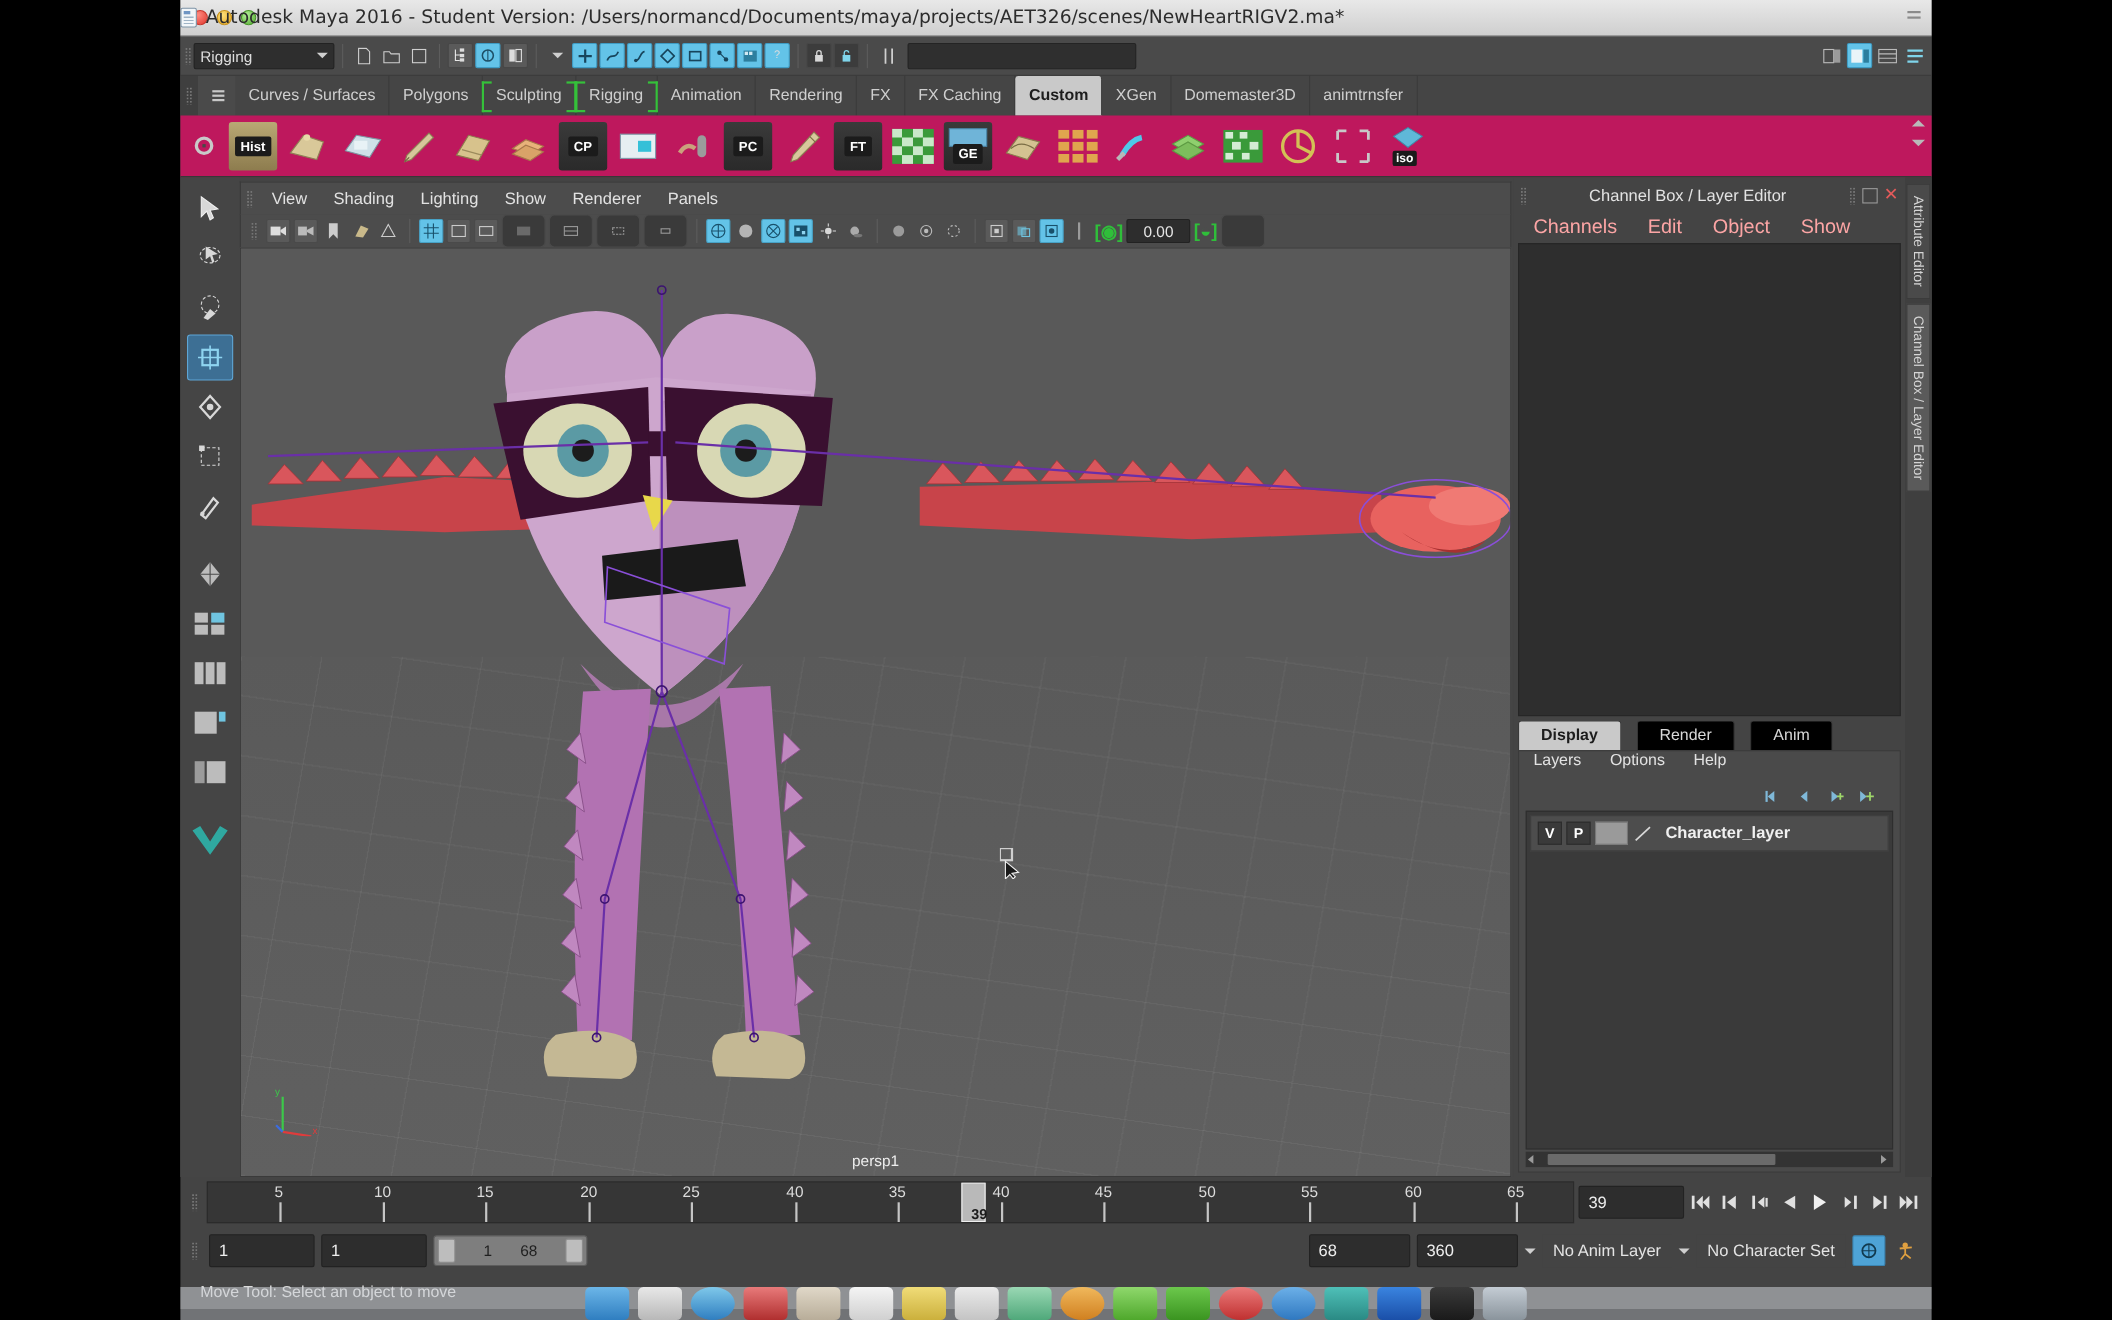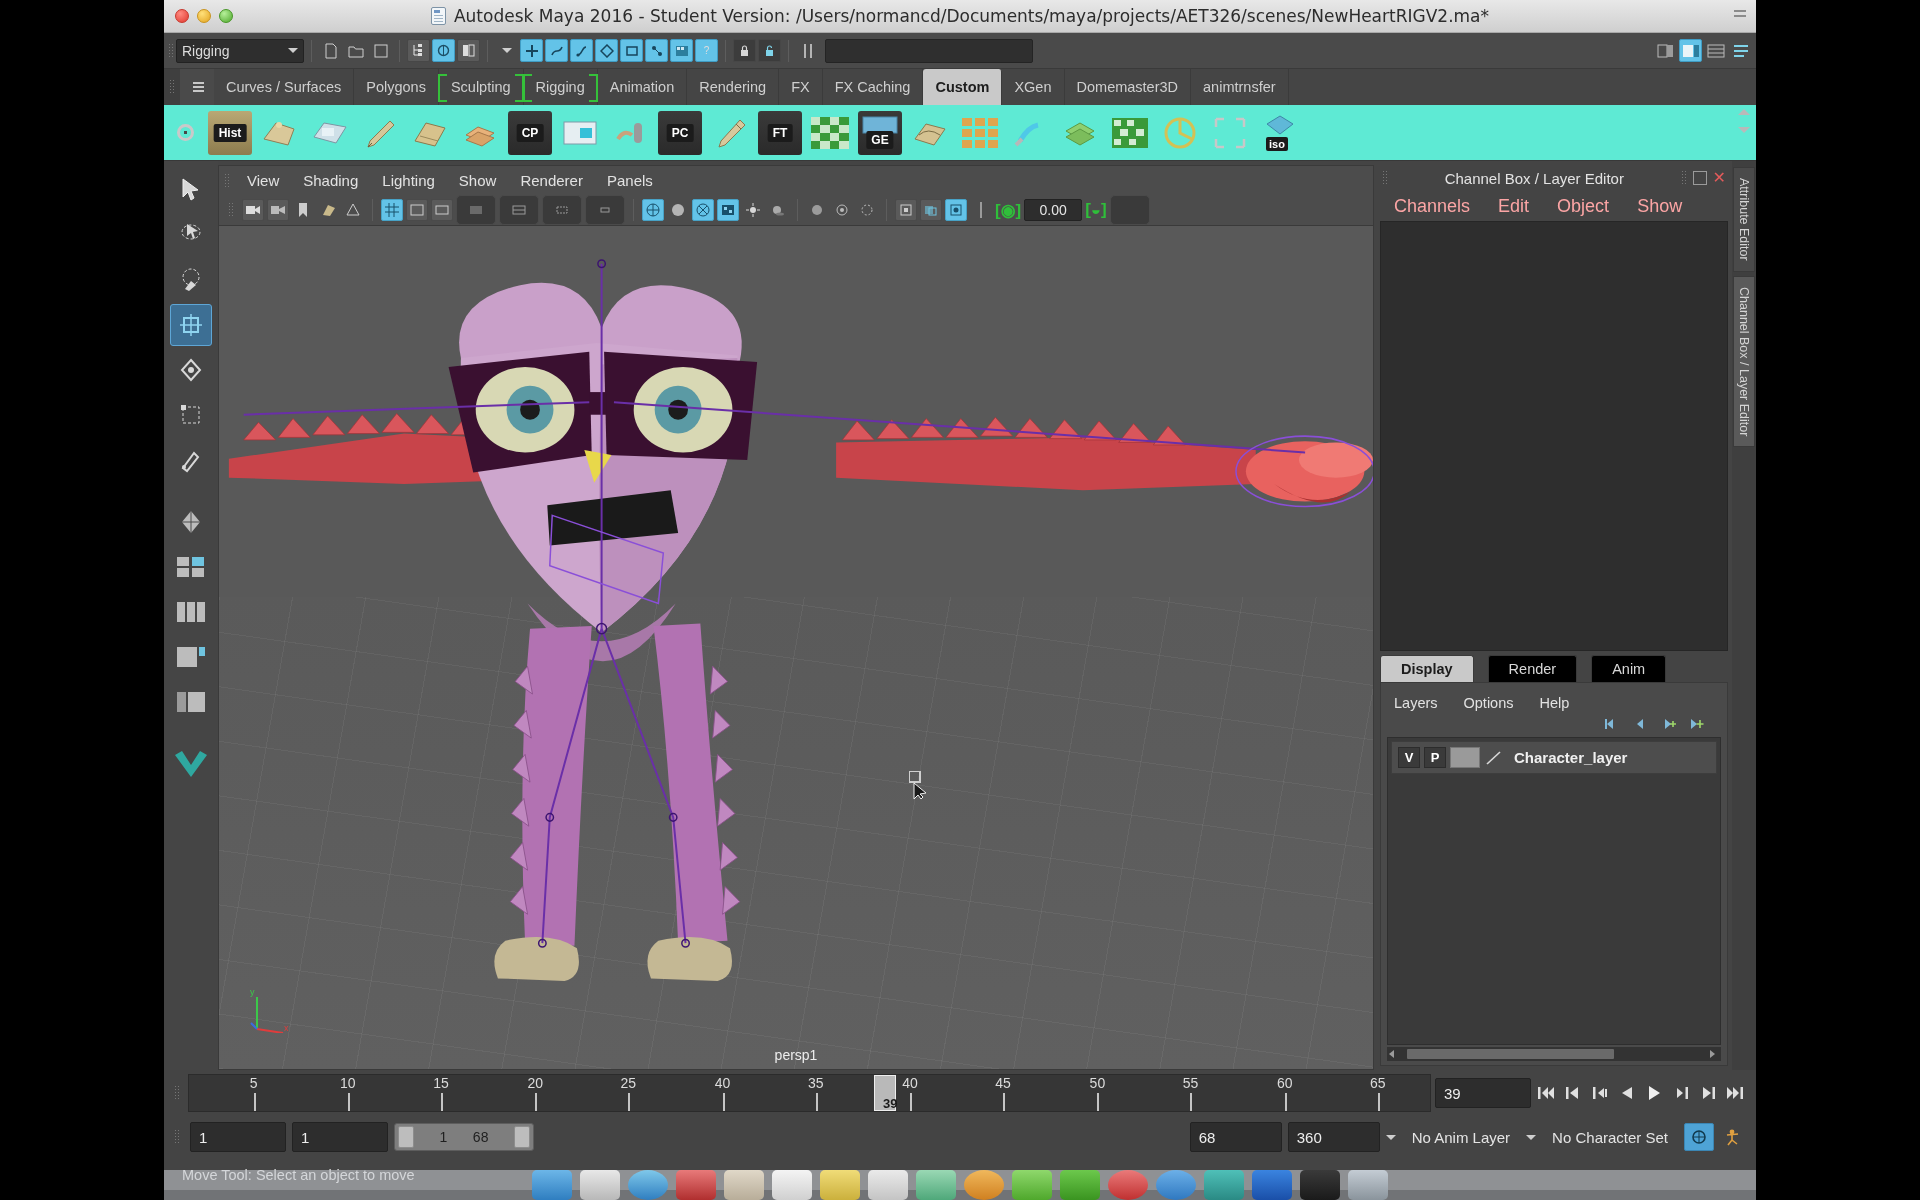--- a/index.html
+++ b/index.html
@@ -26,21 +26,21 @@
     position: relative;
     flex: 0 0 33px;
   }
   .lights { display: flex; gap: 8px; padding-left: 11px; }
   .light { width: 14px; height: 14px; border-radius: 50%; }
   .l-close { background: radial-gradient(circle at 35% 30%, #ff8a80, #e0392f); border: 1px solid #c7362c;}
   .l-min   { background: radial-gradient(circle at 35% 30%, #ffe07a, #e2a420); border: 1px solid #c9931c;}
   .l-max   { background: radial-gradient(circle at 35% 30%, #b6f09a, #4fa82c); border: 1px solid #469626;}
   .title-center {
     position: absolute; left: 0; right: 0;
-    display: flex; align-items: center; justify-content: center; gap: 8px;
+    display: flex; align-items: center; gap: 8px;
     pointer-events: none;
   }
   .doc-icon {
     width: 15px; height: 18px; background: #f2f6f9;
     border: 1px solid #7d93a6; border-radius: 2px;
     position: relative; flex: 0 0 15px;
   }
   .doc-icon:after {
     content:""; position:absolute; left:2px; right:2px; top:7px; height:7px;
     background: repeating-linear-gradient(#9fb4c6 0 1px, transparent 1px 3px);
@@ -112,21 +112,21 @@
   .tab.active { background:#c9c9c9; color:#1d1d1d; font-weight:bold; border-radius:3px 3px 0 0; }
   .tab.brk-l:before, .tab.brk-r:after {
     content:""; position:absolute; top:5px; width:7px; height:24px;
     border:2px solid #35c13a; 
   }
   .tab.brk-l:before { left:-1px; border-right:none; }
   .tab.brk-r:after { right:-1px; border-left:none; }
 
   
   .shelfrow {
-    flex: 0 0 56px; background: #5eead4;
+    flex: 0 0 56px; background: #be185d;
     display:flex; align-items:center; gap:6px; padding-left:4px;
     border-bottom:1px solid #383838; position:relative;
   }
   .gearcell { width: 34px; display:flex;align-items:center;justify-content:center; }
   .gear {
     width:17px;height:17px;border-radius:50%;
     border:3px solid #c9c9c9; position:relative;
   }
   .gear:before{content:"";position:absolute;left:4px;top:4px;width:3px;height:3px;background:#484848;}
   .shelf-ico {
@@ -229,21 +229,21 @@
   }
   .le-tabs { display:flex; padding:4px 4px 0 4px; gap:14px; }
   .le-tab {
     padding:5px 20px; font-size:14.5px; color:#d8d8d8;
     background:#000000; border:1px solid #3a3a3a; border-bottom:none;
     border-radius:3px 3px 0 0;
   }
   .le-tab.active { background:#c9c9c9; color:#1c1c1c; font-weight:bold; }
   .le-box { flex:1; margin:0 4px 4px 4px; background:#4a4a4a; border:1px solid #3a3a3a;
             display:flex; flex-direction:column; min-height:0;}
-  .le-menubar { height:28px; display:flex; align-items:flex-end; }
+  .le-menubar { height:28px; display:flex; align-items:flex-start; }
   .le-menu { padding:0 13px; font-size:14.5px; color:#e2e2e2; }
   .le-iconrow { height:26px; display:flex; align-items:center; justify-content:flex-end; gap:10px; padding-right:22px;}
   .le-list { flex:1; background:#3a3a3a; border:1px solid #2e2e2e; margin:0 6px; min-height:0; }
   .layer-row {
     display:flex; align-items:center; gap:4px; padding:5px 6px;
     background:#4d4d4d; margin:3px; border:1px solid #3d3d3d;
   }
   .lr-btn {
     width:22px;height:21px;background:#3a3a3a;border:1px solid #2c2c2c;
     display:flex;align-items:center;justify-content:center;

